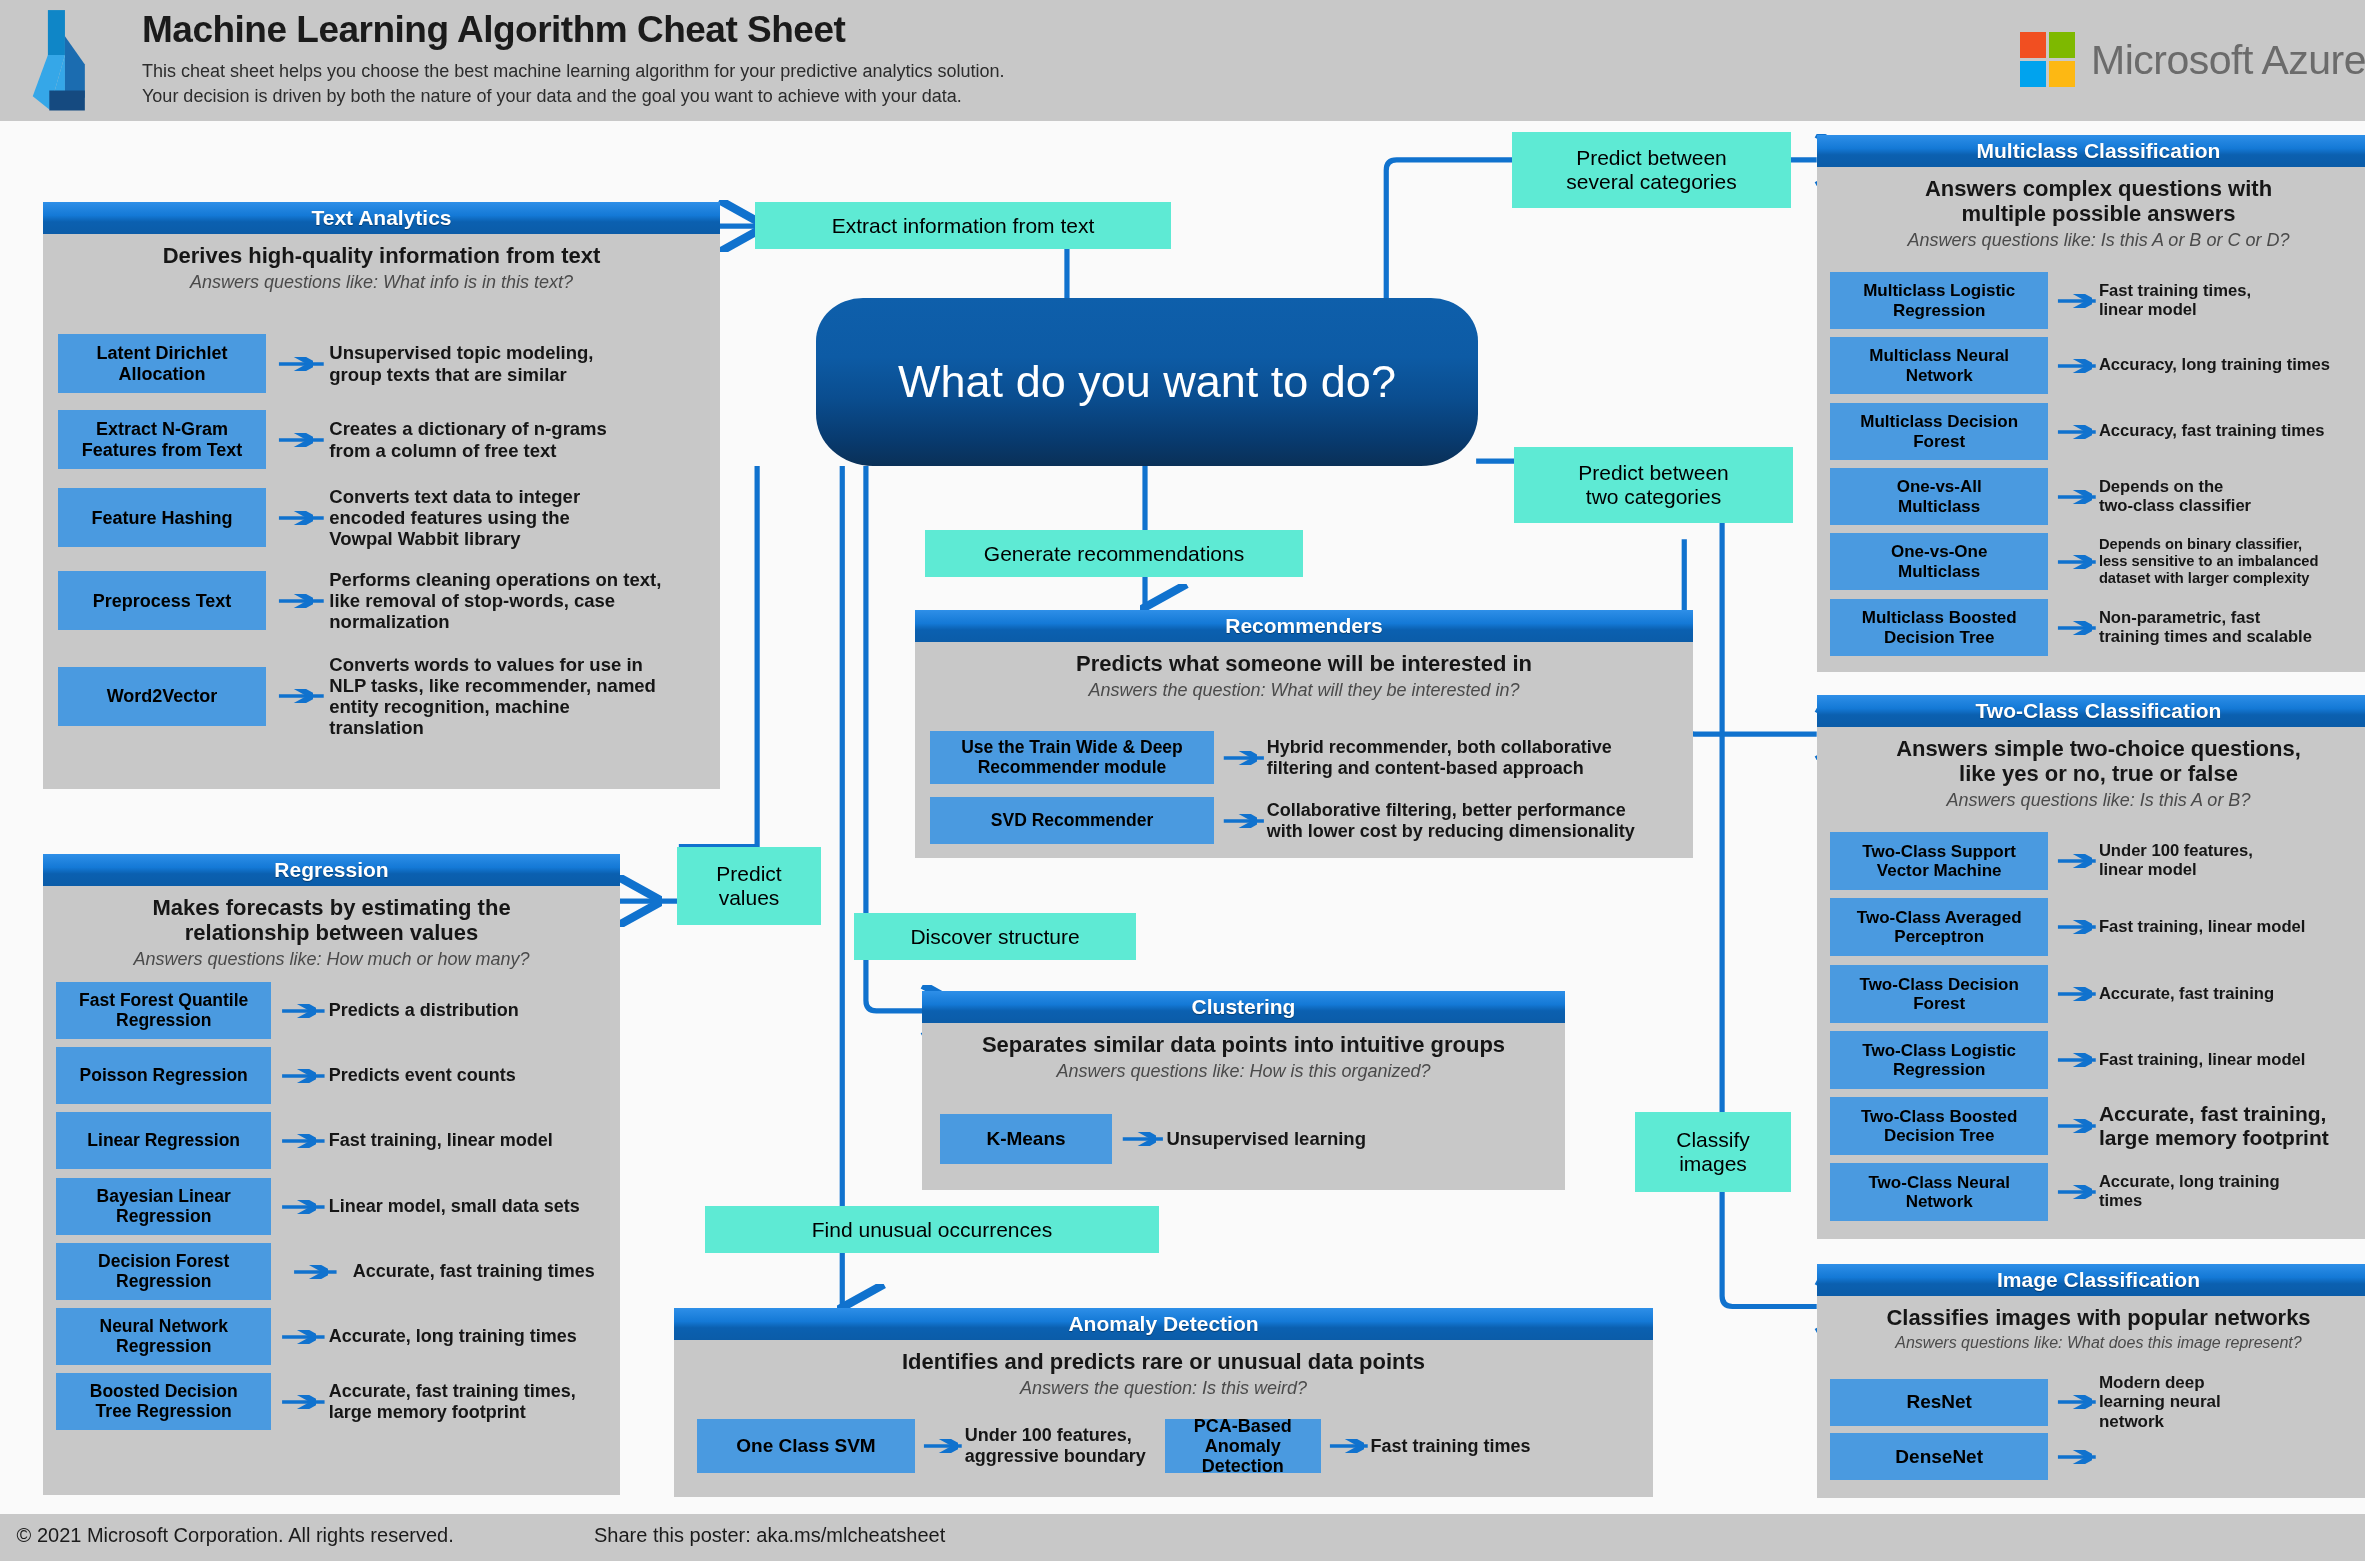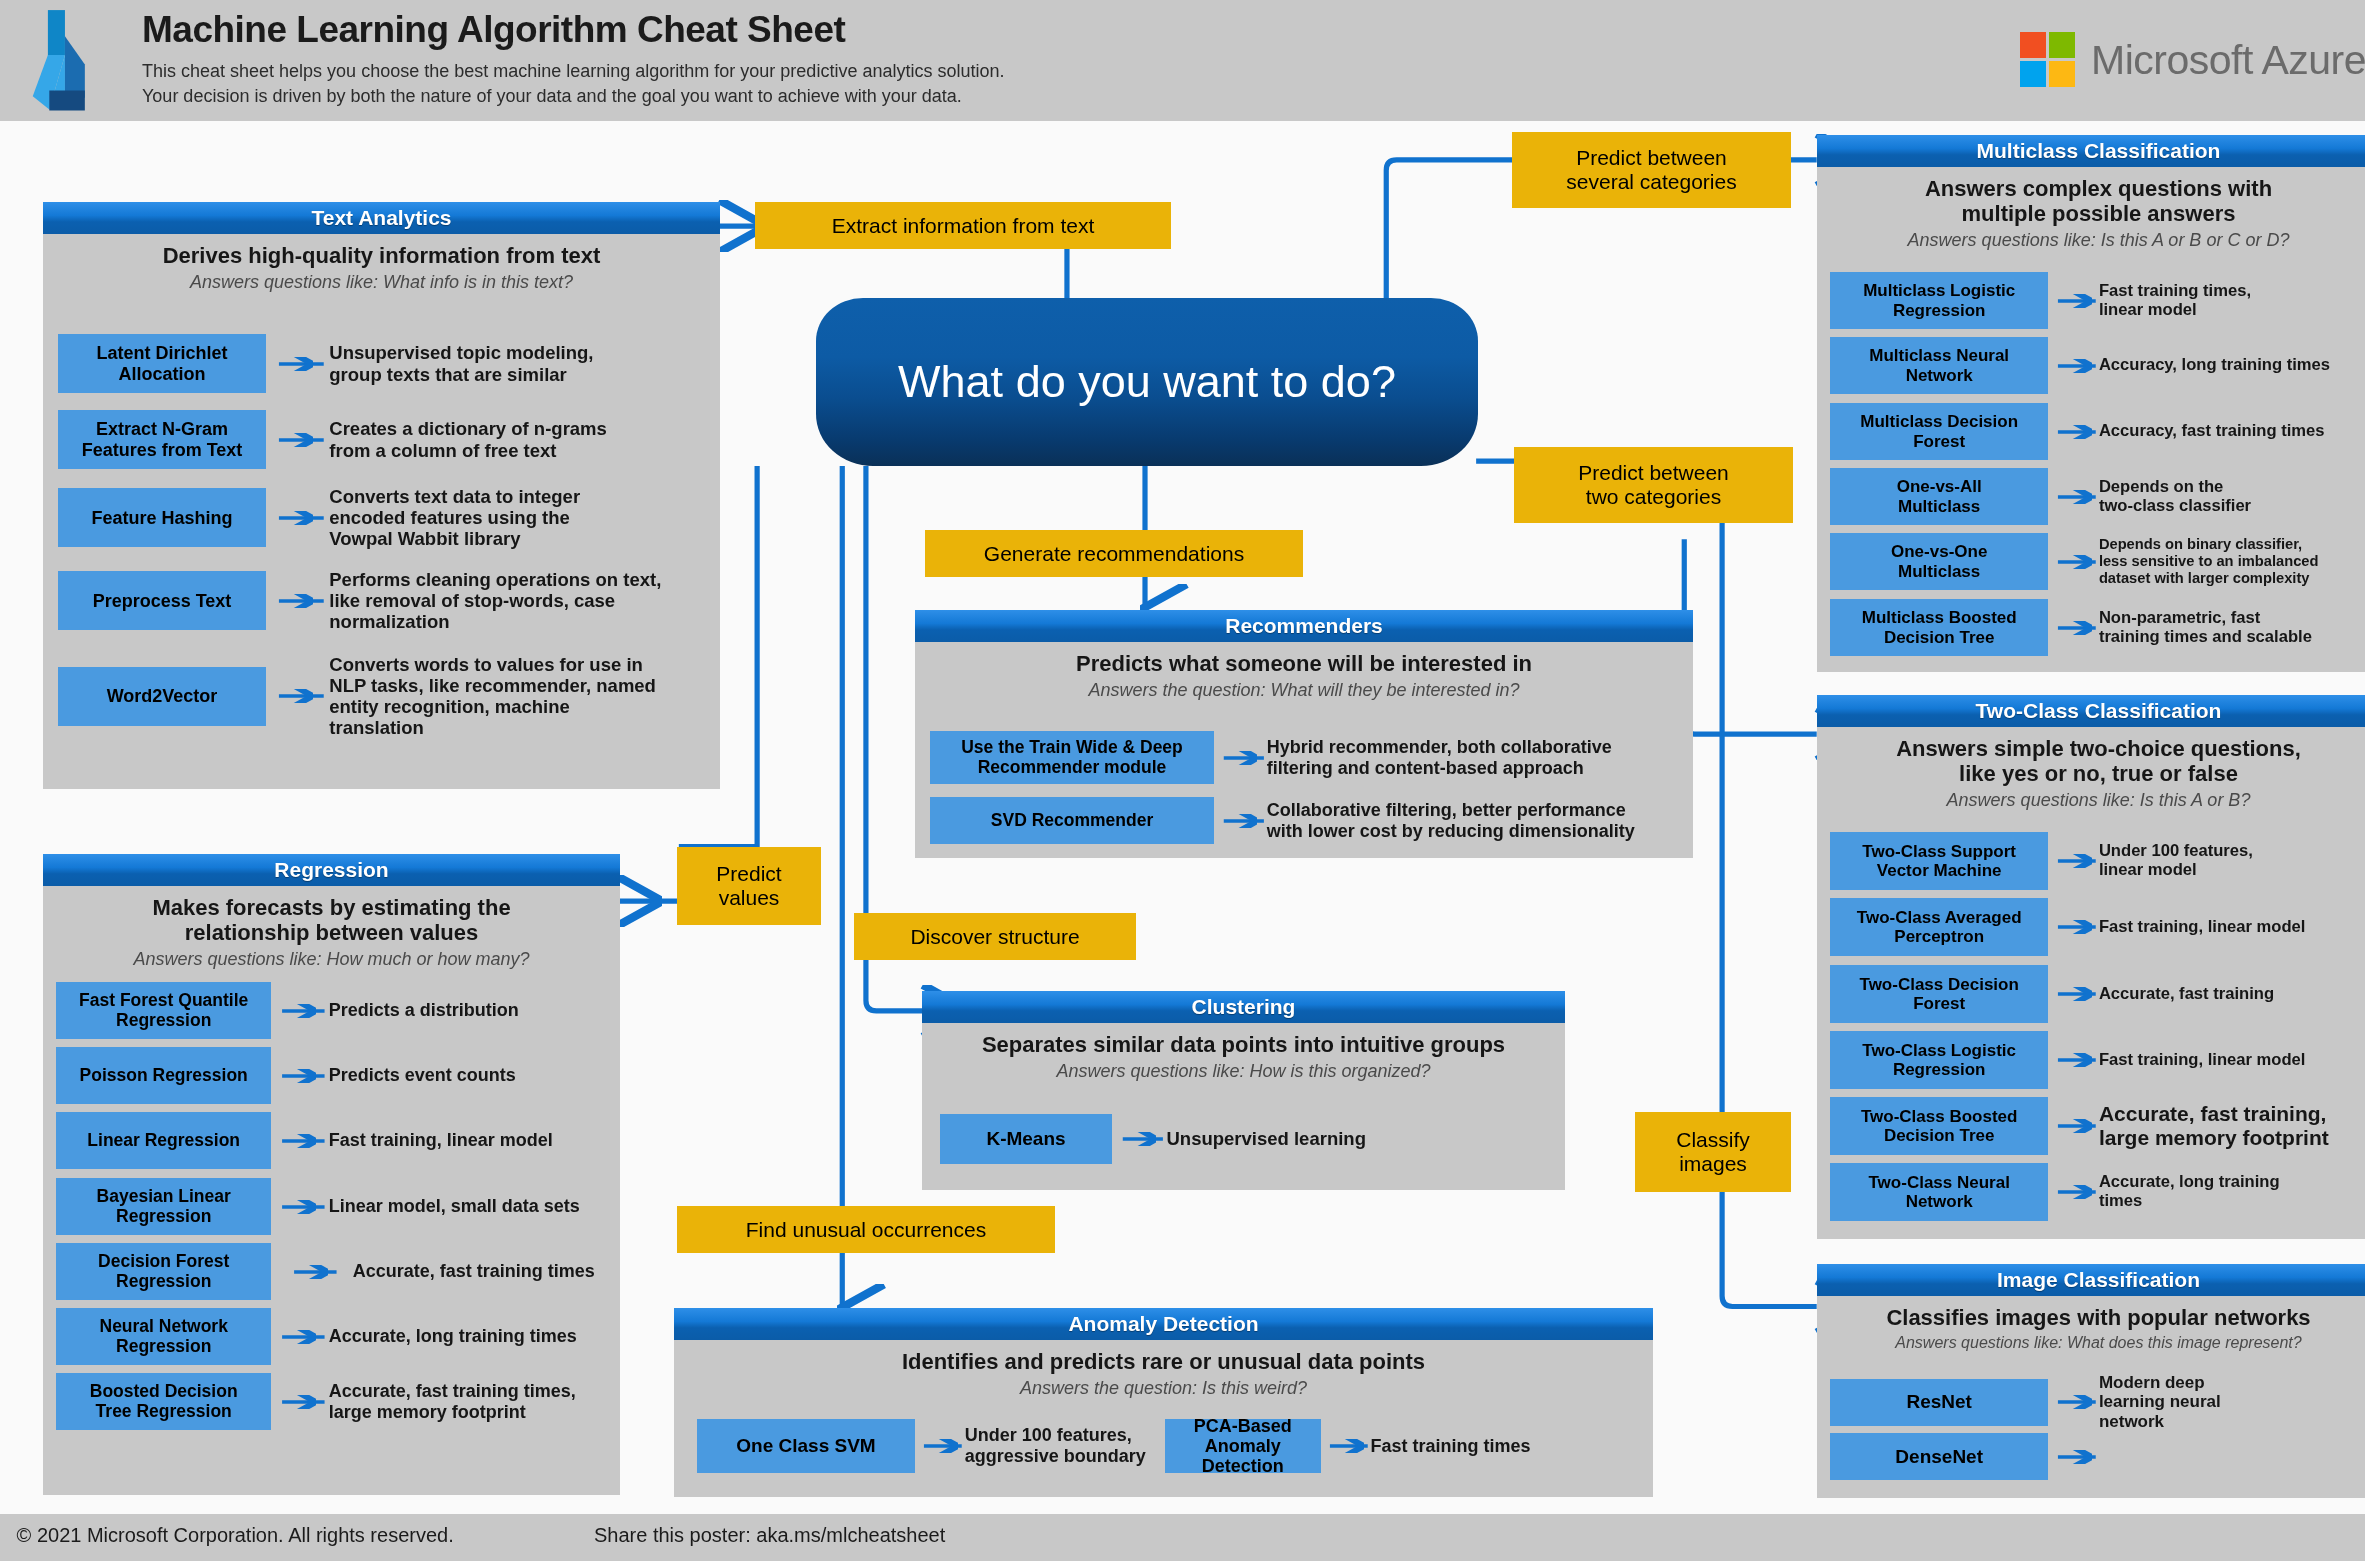--- a/index.html
+++ b/index.html
@@ -67,21 +67,21 @@
     display:flex;align-items:center;justify-content:center;text-align:center;
     line-height:1.12;box-sizing:border-box;padding:0 3.8px;
   }
   .algo-desc{
     color:#161616;font-weight:bold;line-height:1.14;
   }
   
 
   
   .cyan{
-    position:absolute;background:#eab308;color:#000;
+    position:absolute;background:#5eead4;color:#000;
     display:flex;align-items:center;justify-content:center;text-align:center;
     font-size:21px;line-height:1.12;box-sizing:border-box;padding:0 5.7px;
   }
 
   
   .hub{
     position:absolute;
     background:linear-gradient(to bottom,#0e5fab 0%,#0d5ba5 35%,#0a4d8f 60%,#083a6e 85%,#0a3057 100%);
     border-radius:47px 47px 57px 57px/ 43px 43px 52px 52px;
     color:#fff;display:flex;align-items:center;justify-content:center;
@@ -180,21 +180,21 @@
   </div>
   <div class="cyan multi" style="left:677px;top:847px;width:144px;height:78px;">
     <span>
         <div>Predict</div>
         <div>values</div>
       </span>
   </div>
   <div class="cyan" style="left:854px;top:913px;width:282px;height:47px;">
     <span>Discover structure</span>
   </div>
-  <div class="cyan" style="left:677px;top:1206px;width:378px;height:47px;">
+  <div class="cyan" style="left:705px;top:1206px;width:454px;height:47px;">
     <span>Find unusual occurrences</span>
   </div>
   <div class="cyan multi" style="left:1635px;top:1112px;width:156px;height:80px;">
     <span>
         <div>Classify</div>
         <div>images</div>
       </span>
   </div>
 
   <div class="panel" style="left:43px;top:202px;width:677px;height:587px;">

